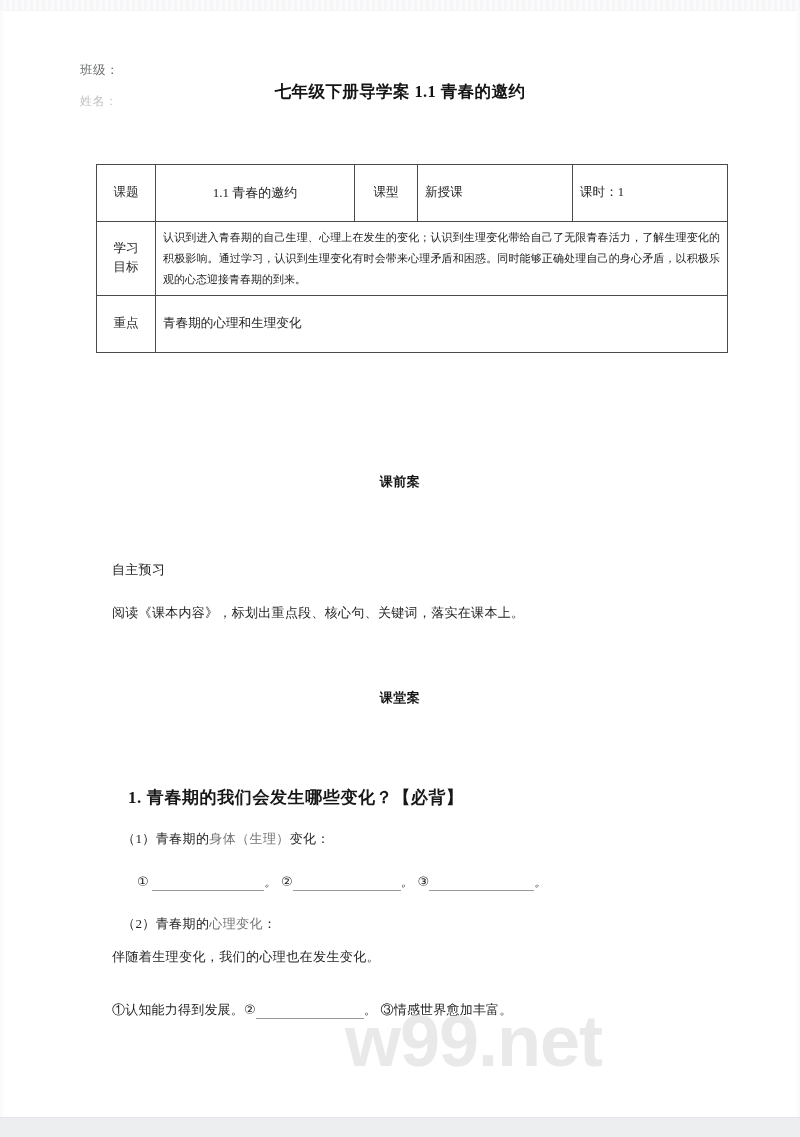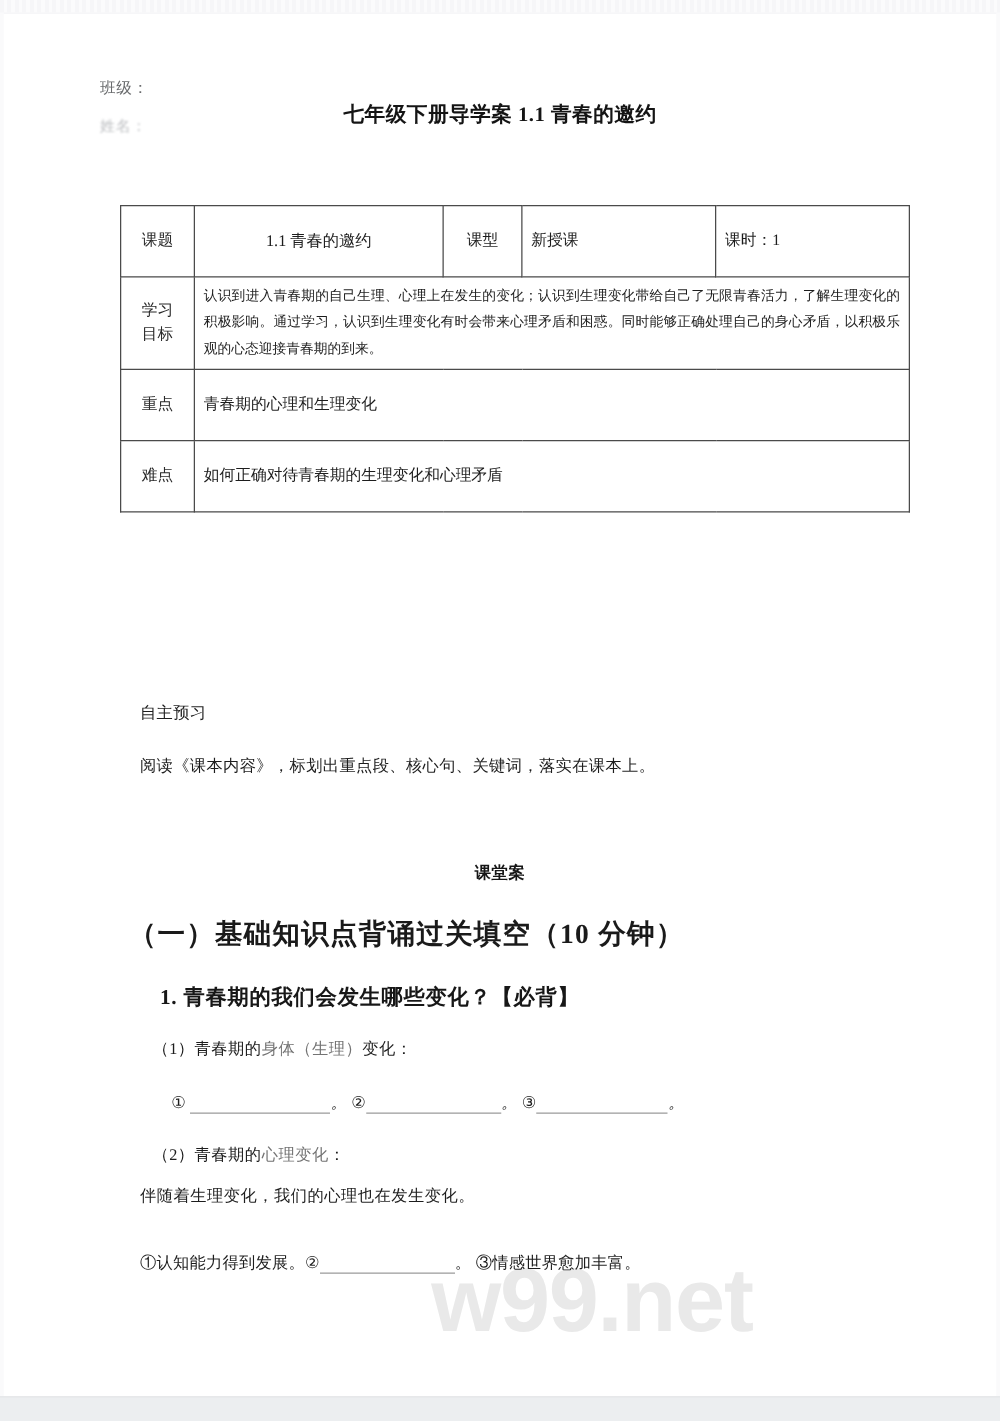--- a/index.html
+++ b/index.html
@@ -252,32 +252,28 @@
         <td class="lbl-cell">
           <span class="stack">学习</span>
           <span class="stack">目标</span>
         </td>
         <td class="obj-cell" colspan="4">认识到进入青春期的自己生理、心理上在发生的变化；认识到生理变化带给自己了无限青春活力，了解生理变化的积极影响。通过学习，认识到生理变化有时会带来心理矛盾和困惑。同时能够正确处理自己的身心矛盾，以积极乐观的心态迎接青春期的到来。</td>
       </tr>
       <tr class="row-tall">
         <td class="lbl-cell">重点</td>
         <td colspan="4">青春期的心理和生理变化</td>
       </tr>
-      <tr class="row-tall">
-        <td class="lbl-cell">难点</td>
-        <td colspan="4">如何正确对待青春期的生理变化和心理矛盾</td>
-      </tr>
     </tbody>
   </table>
 
+  <div class="sec-center" id="sec-pre">课前案</div>
   <div class="body-line" id="pre-study">自主预习</div>
   <div class="body-line" id="pre-read">阅读《课本内容》，标划出重点段、核心句、关键词，落实在课本上。</div>
 
   <div class="sec-center" id="sec-main">课堂案</div>
-  <div id="big-heading">（一）基础知识点背诵过关填空（10 分钟）</div>
   <div id="q1">1. 青春期的我们会发生哪些变化？【必背】</div>
 
   <div class="sub-line" id="p1-label">
     <span>（1）青春期的</span><span class="red">身体（生理）</span><span>变化：</span>
   </div>
   <div class="sub-line" id="p1-blanks">
     <span class="circ">①</span>
     <span class="blank-u bw-mid">&nbsp;</span><span>。</span>
     <span class="circ">②</span><span class="blank-u bw-mid2">&nbsp;</span><span>。</span>
     <span class="circ">③</span><span class="blank-u bw-long">&nbsp;</span><span>。</span>

